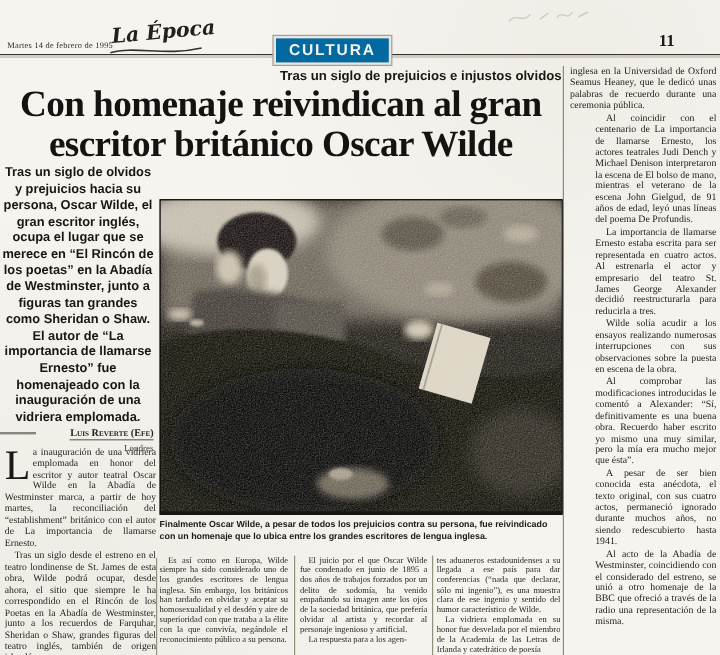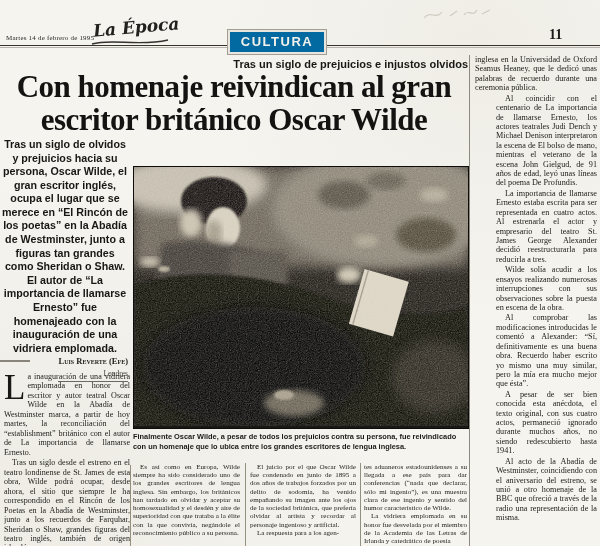--- a/index.html
+++ b/index.html
@@ -31,21 +31,21 @@
   .headline{top:71px;left:0;width:468px;text-align:center;font-weight:bold;
     font-size:31px;line-height:1.06;letter-spacing:-0.5px;color:#141311;}
   
   .lead{top:138px;left:2px;width:126px;text-align:center;
     font-family:"Liberation Sans", sans-serif;font-weight:bold;
     font-size:10.7px;line-height:1.27;color:#181714;}
   .byline-dash{top:360px;left:0;width:30px;height:1px;background:#8a857c;
     border-top:1px dashed #8a857c;}
   .byline-block{top:350px;left:2px;width:126px;text-align:right;}
   .byline{font-variant:small-caps;font-weight:bold;font-size:8.5px;
-    border-bottom:1px solid #6d6962;padding-bottom:15px;color:#24221f;}
+    border-bottom:1px solid #6d6962;padding-bottom:1px;color:#24221f;}
   .dateline{font-size:7.5px;color:#46433e;margin-top:1px;}
   .left-body{top:372px;left:4px;width:126px;height:174px;overflow:hidden;
     font-size:8.1px;line-height:1.17;text-align:justify;color:#24221f;}
   .left-body p{margin:0;}
   .left-body p + p{text-indent:8px;margin-top:1px;}
   .left-body p:first-child::first-letter{
     float:left;font-size:35px;line-height:.8;padding:2px 2px 0 0;color:#1a1815;}
   
   .photo-frame{top:166px;left:133px;width:334px;height:261px;
     background:#1b1814;border:1px solid #0d0c0a;}
@@ -172,14 +172,14 @@
   <p class="indent">La vidriera emplomada en su honor fue desvelada por el miembro de la Academia de las Letras de Irlanda y catedrático de poesía</p>
 </div>
 
 <div class="abs right-col">
   <p>inglesa en la Universidad de Oxford Seamus Heaney, que le dedicó unas palabras de recuerdo durante una ceremonia pública.</p>
   <p>Al coincidir con el centenario de La importancia de llamarse Ernesto, los actores teatrales Judi Dench y Michael Denison interpretaron la escena de El bolso de mano, mientras el veterano de la escena John Gielgud, de 91 años de edad, leyó unas líneas del poema De Profundis.</p>
   <p>La importancia de llamarse Ernesto estaba escrita para ser representada en cuatro actos. Al estrenarla el actor y empresario del teatro St. James George Alexander decidió reestructurarla para reducirla a tres.</p>
   <p>Wilde solía acudir a los ensayos realizando numerosas interrupciones con sus observaciones sobre la puesta en escena de la obra.</p>
   <p>Al comprobar las modificaciones introducidas le comentó a Alexander: “Sí, definitivamente es una buena obra. Recuerdo haber escrito yo mismo una muy similar, pero la mía era mucho mejor que ésta”.</p>
   <p>A pesar de ser bien conocida esta anécdota, el texto original, con sus cuatro actos, permaneció ignorado durante muchos años, no siendo redescubierto hasta 1941.</p>
-  <p>Al acto de la Abadía de Westminster, coincidiendo con el aniversario del estreno, se unió a otro homenaje de la BBC que ofreció a través de la radio una representación de la misma.</p>
+  <p>Al acto de la Abadía de Westminster, coincidiendo con el considerado del estreno, se unió a otro homenaje de la BBC que ofreció a través de la radio una representación de la misma.</p>
 </div>
 
 </body></html>

